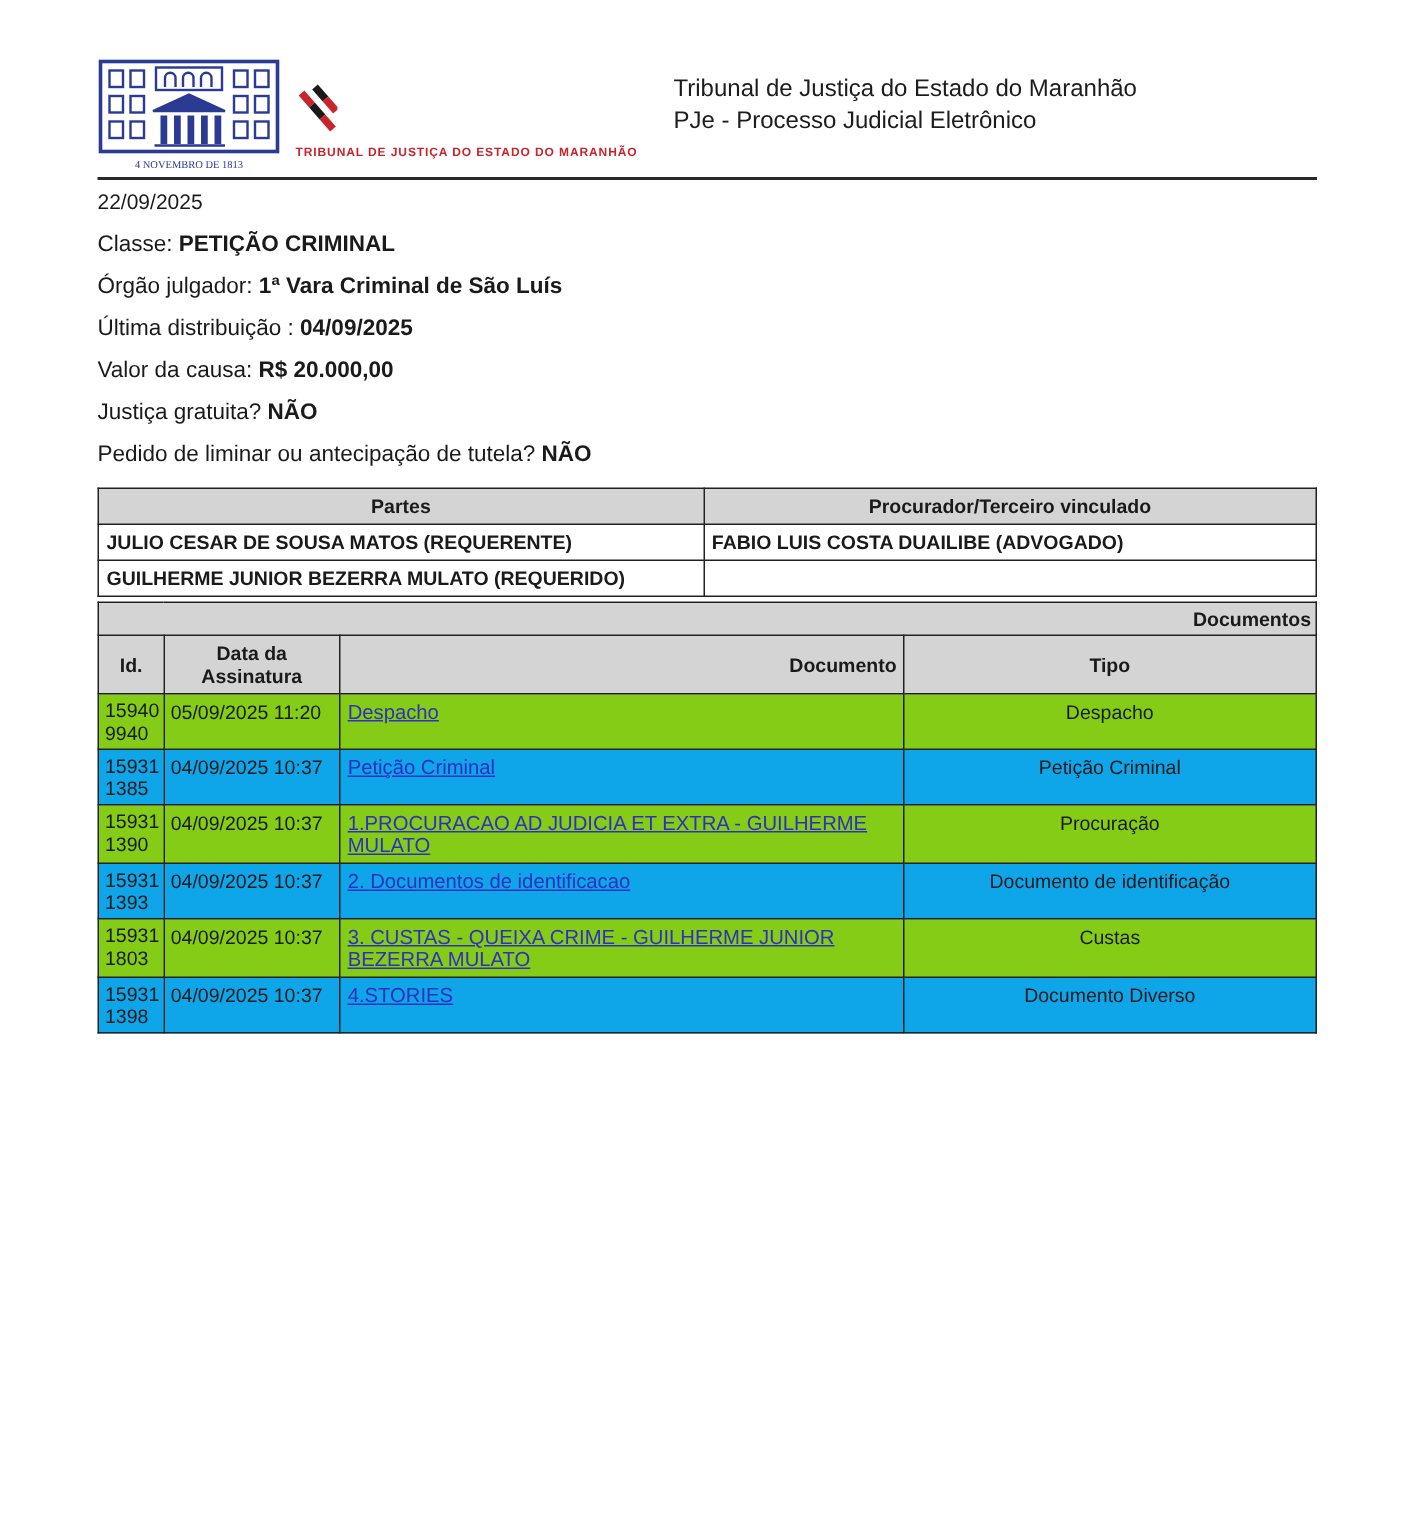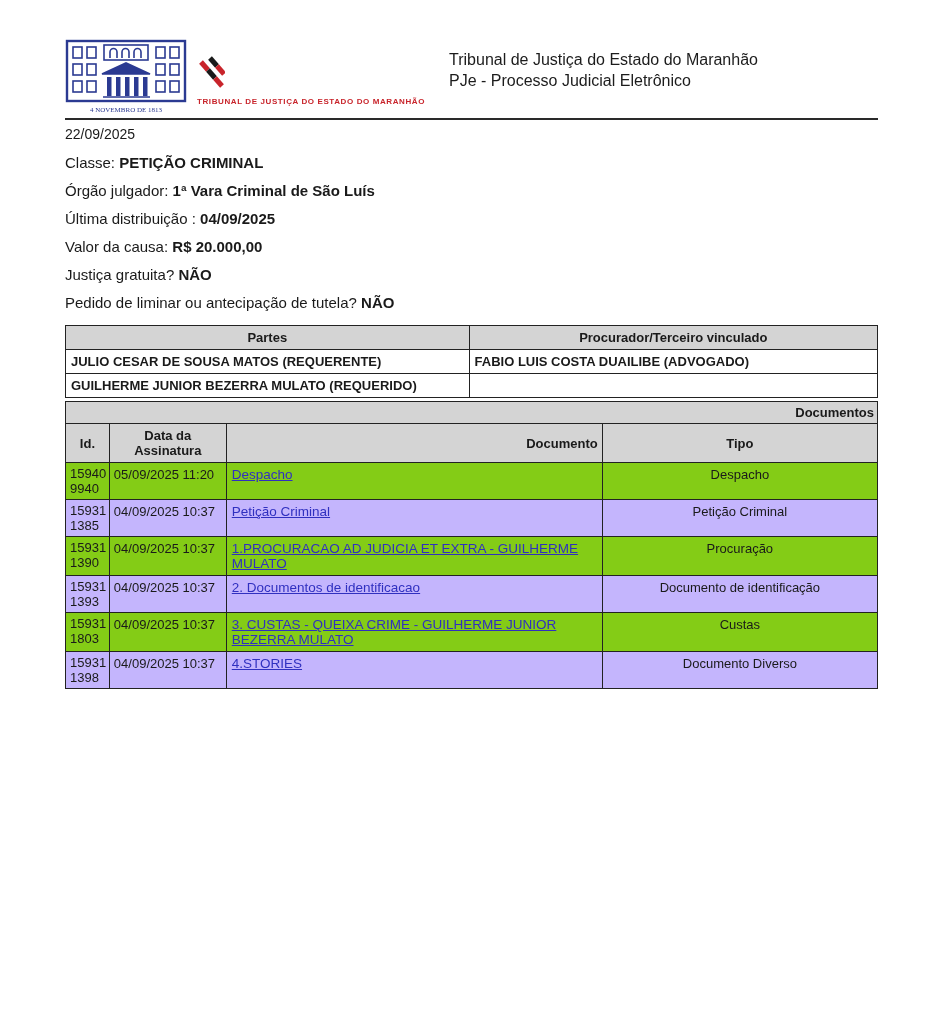--- a/index.html
+++ b/index.html
@@ -57,21 +57,21 @@
   .docs-table col.c-id   { width:5.4%; }
   .docs-table col.c-data { width:14.4%; }
   .docs-table col.c-doc  { width:46.3%; }
   .docs-table col.c-tipo { width:33.9%; }
   .docs-table th.h-id, .docs-table th.h-data, .docs-table th.h-tipo { text-align:center; }
   .docs-table th.h-doc { text-align:right; }
   .docs-table td.cell-id   { padding:3px 2px 3px 4px; }
   .docs-table td.cell-data { white-space:nowrap; padding-left:4px; }
   .docs-table td.cell-tipo { text-align:center; }
   .docs-table tbody tr.odd td  { background:#84cc16; }
-  .docs-table tbody tr.even td { background:#c4b5fd; }
+  .docs-table tbody tr.even td { background:#0ea5e9; }
   .docs-table tbody td { height:36px; }
 
   a.doc-link { color:#3030c0; text-decoration:underline; font-size:13.5px; }
 
   svg text { font-family:"Liberation Serif", serif; }
 </style>
 </head>
 <body>
 
 <div class="page">

